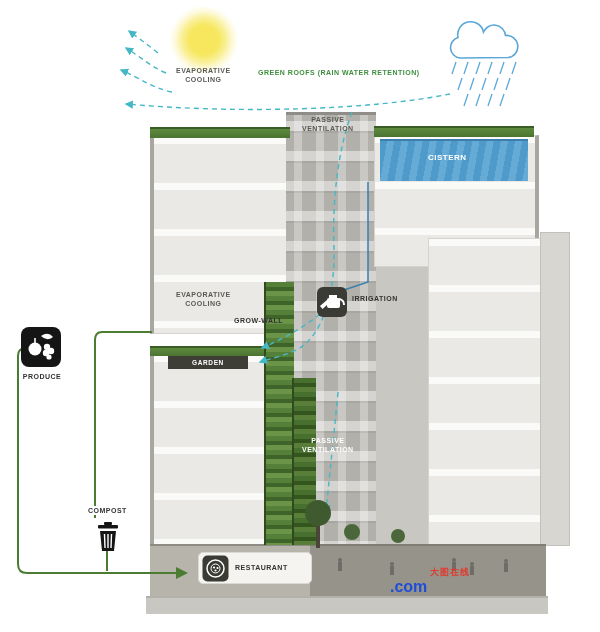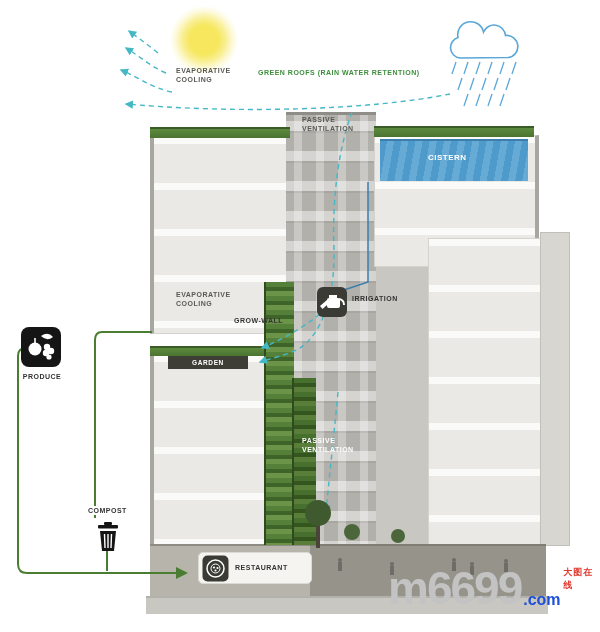--- a/index.html
+++ b/index.html
@@ -1,20 +1,20 @@
 <!DOCTYPE html>
 <html><head>
 <meta charset="utf-8">
 <style>
   html,body{margin:0;padding:0;background:#fff;}
   #canvas{position:relative;width:600px;height:632px;background:#fff;overflow:hidden;
           font-family:"Liberation Sans",sans-serif;}
   .abs{position:absolute;}
   .lbl{position:absolute;font-size:7px;font-weight:bold;letter-spacing:.5px;color:#5a5a55;
-       white-space:pre-line;line-height:1.35;z-index:6;}
+       white-space:pre-line;line-height:1.35;z-index:6;text-align:center;}
   .lbl.green{color:#3f8f3f;}
   .lbl.white{color:#fff;}
   .bldg{position:absolute;background:repeating-linear-gradient(to bottom,#fafaf8 0 7px,#eae9e5 7px 46px);
         border:1px solid #d5d3cd;z-index:1;}
   .edgeL{border-left:4px solid #a8a6a0;}
   .edgeR{border-right:4px solid #a8a6a0;}
   .roof{position:absolute;background:linear-gradient(#5d8a3e,#4a7331);border-top:2px solid #3a5c26;z-index:2;}
   .tower{position:absolute;left:286px;top:112px;width:90px;height:433px;background:#b2b0aa;
          border-top:3px solid #8f8d87;z-index:1;
          background-image:
@@ -217,20 +217,19 @@
         <circle cx="13.5" cy="13.5" r="4.5" stroke="#fff" stroke-width="1" fill="none"></circle>
         <circle cx="12" cy="12.5" r="1.1" fill="#fff"></circle>
         <circle cx="15.5" cy="13" r="1.1" fill="#fff"></circle>
         <circle cx="13.5" cy="15.5" r="1.1" fill="#fff"></circle>
       </svg>
     </span>
     <span class="lbl" style="position:static;color:#333;">RESTAURANT</span>
   </div>
 
   <div class="wm">
-    <span class="big">m6699</span>
     <span class="side">
       <span class="cn">大图在线</span>
       <span class="com">.com</span>
     </span>
   </div>
 
 </div>
 
 </body></html>

